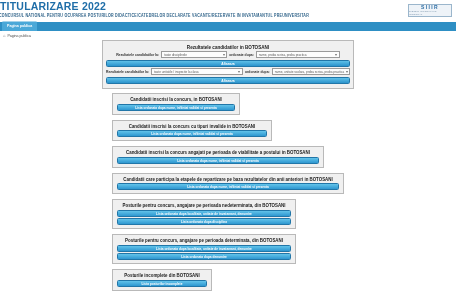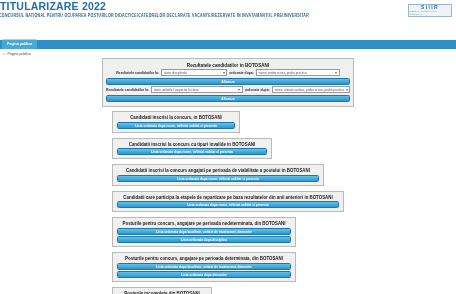--- a/index.html
+++ b/index.html
@@ -8,21 +8,21 @@
     margin: 0; padding: 0;
     width: 456px; height: 294px;
     overflow: hidden;
     background: #ffffff;
     font-family: "Liberation Sans", sans-serif;
   }
 
   
   .app-header {
     position: relative;
-    height: 40px;
+    height: 22px;
     background: #ffffff;
     padding: 1px 0 0 4px;
   }
   .app-title {
     color: #1f6ea8;
     font-size: 10.5px;
     font-weight: bold;
     letter-spacing: 0.2px;
     line-height: 11px;
     margin-left: -4px;

